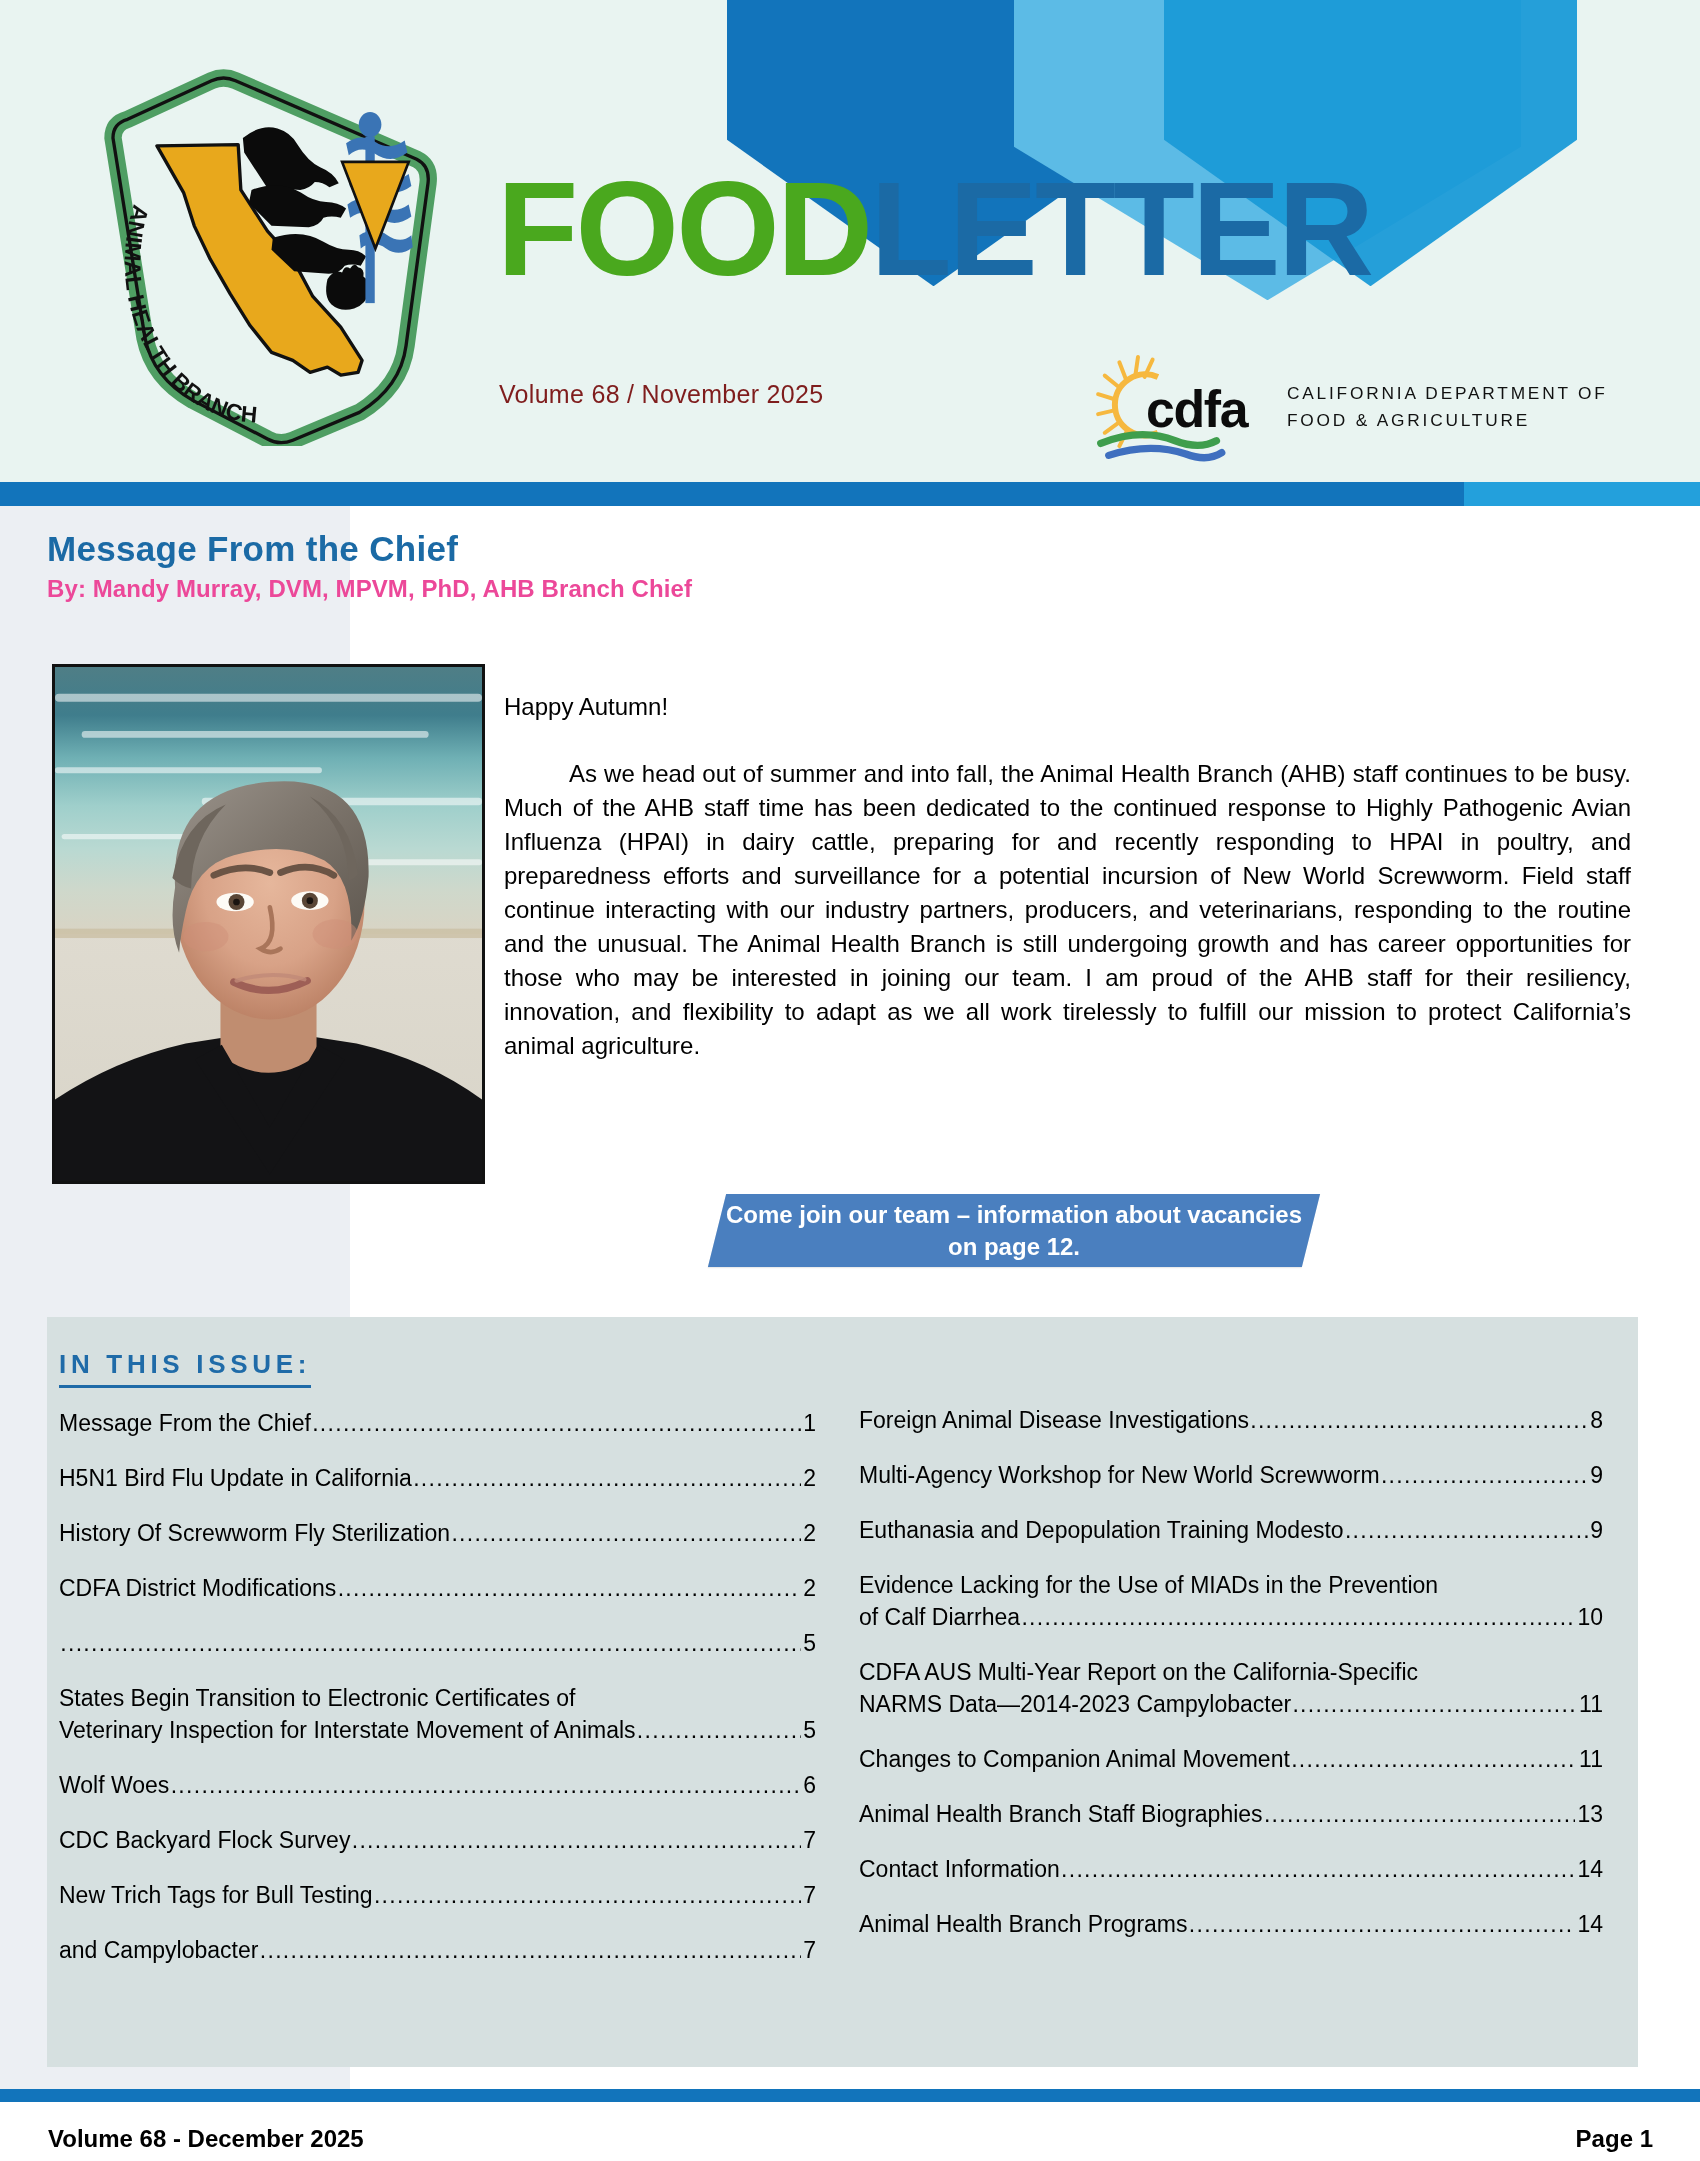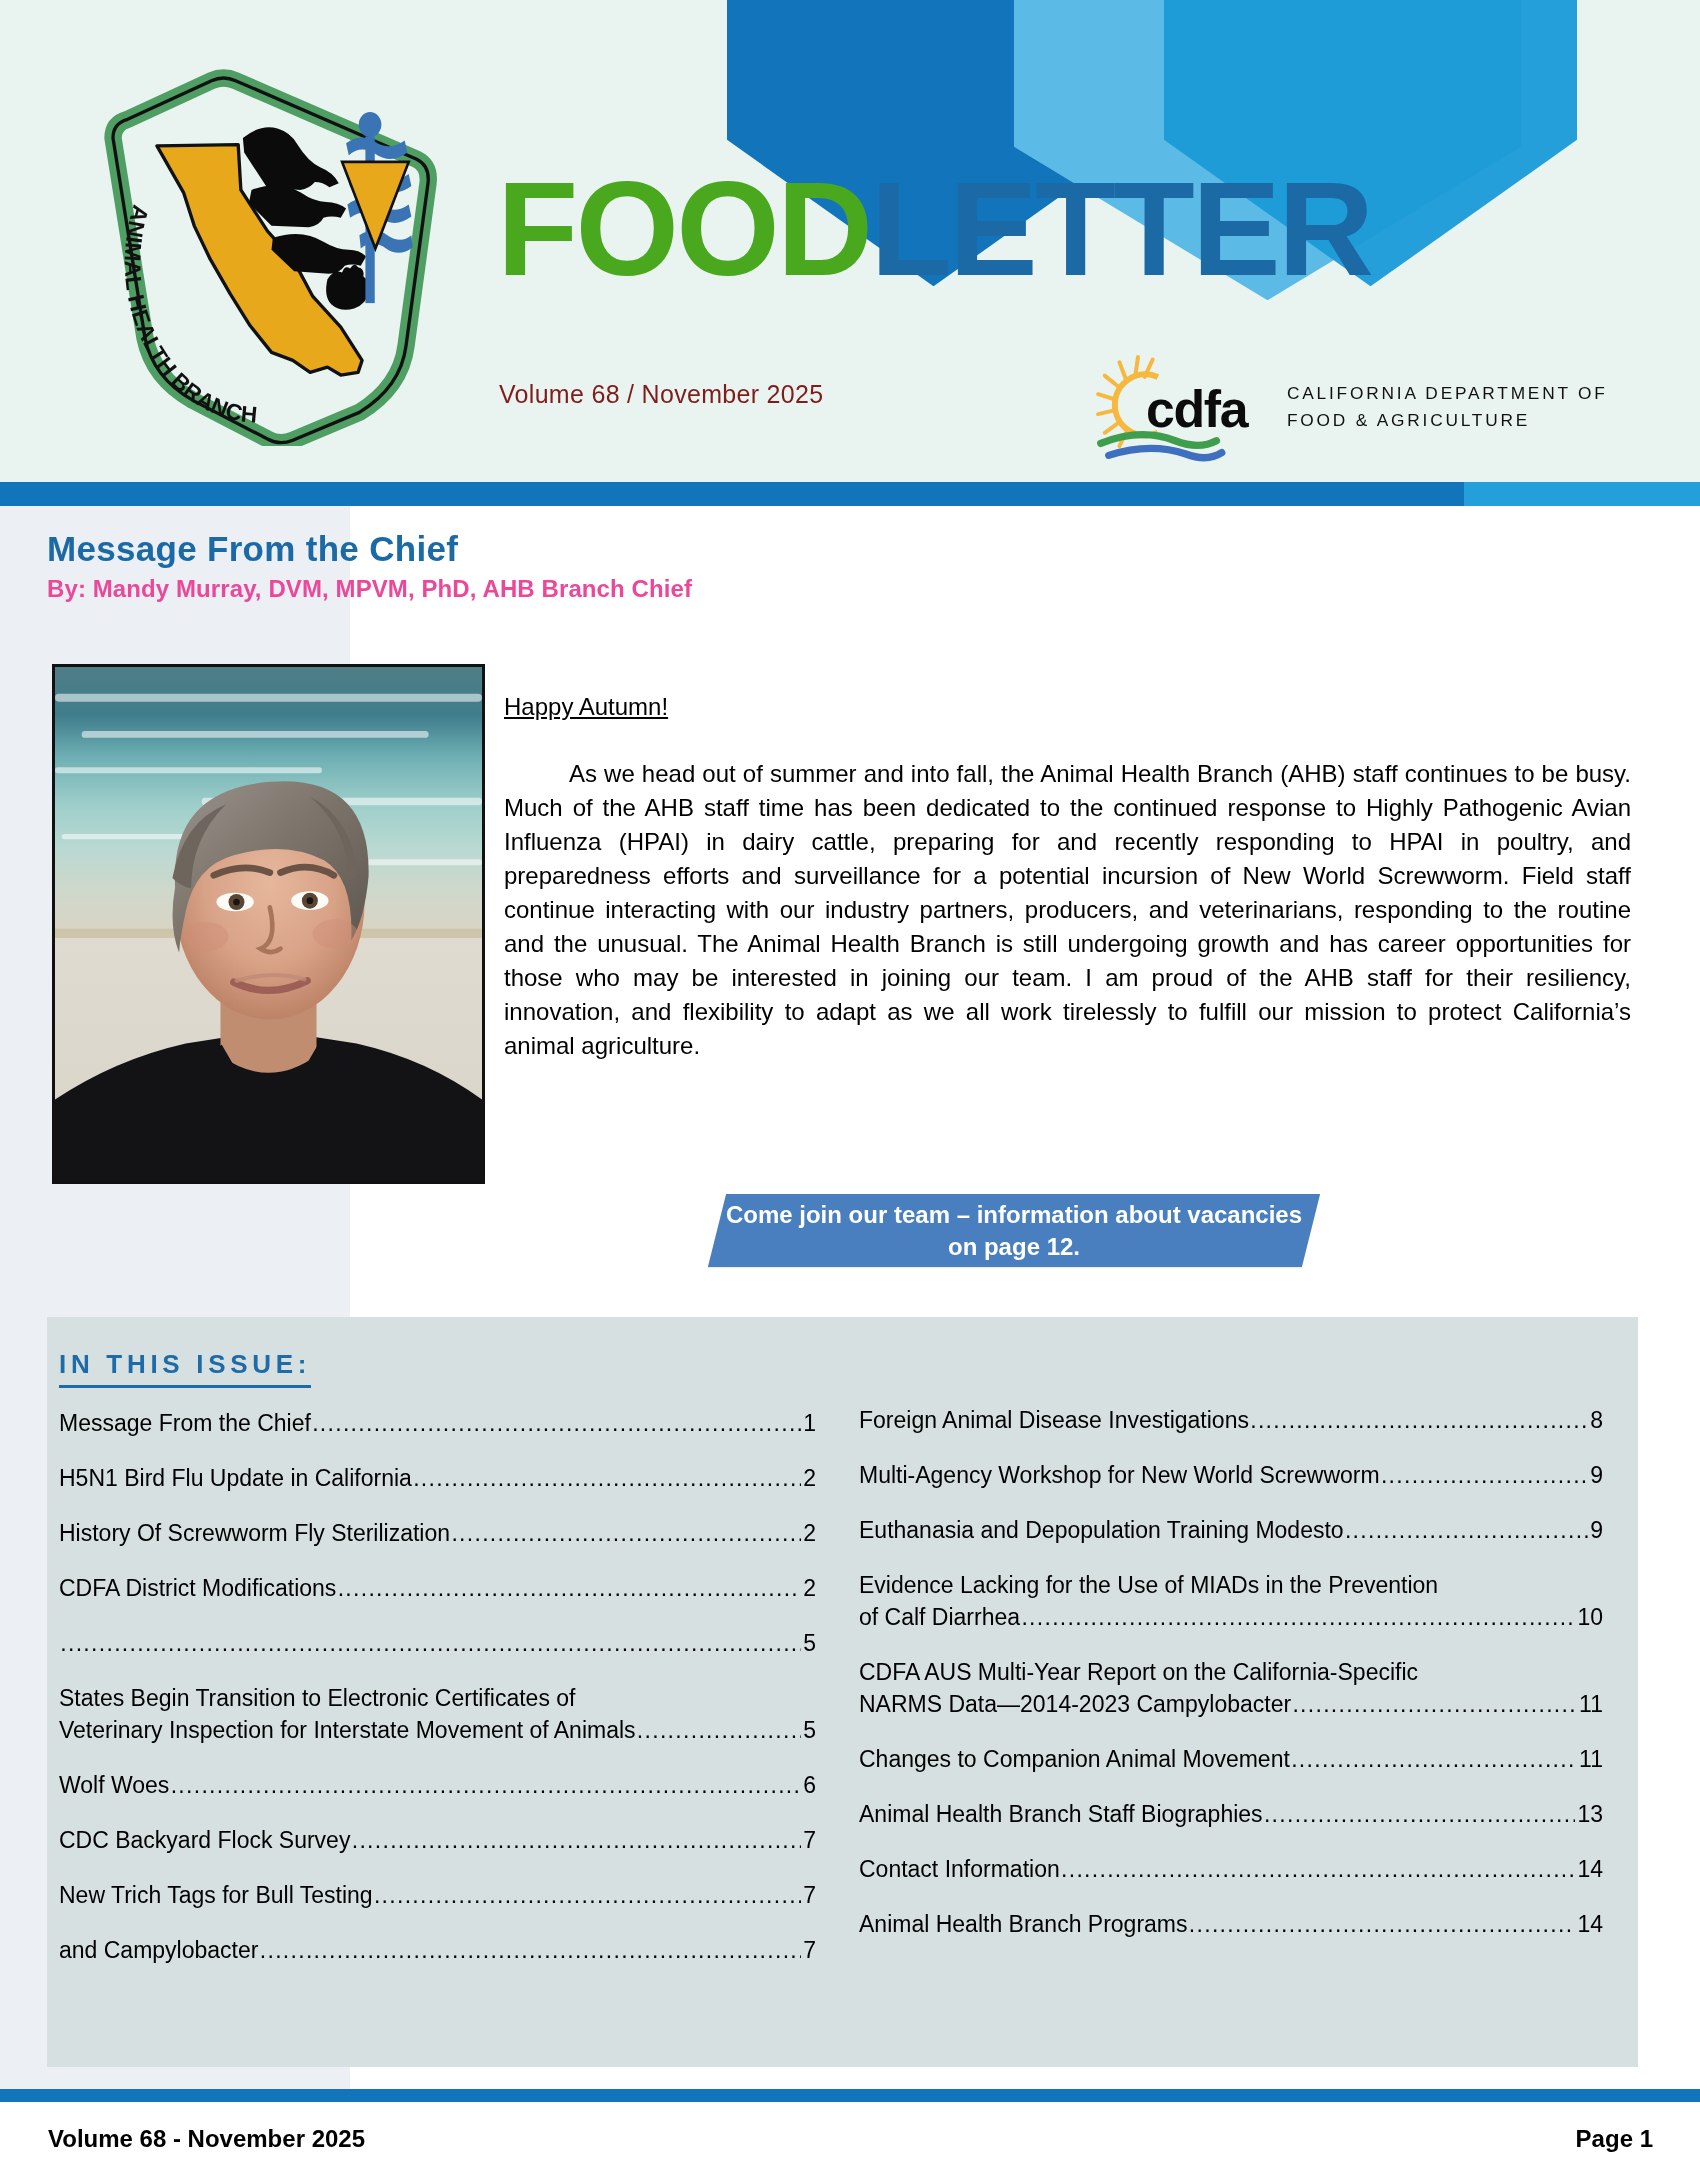--- a/index.html
+++ b/index.html
@@ -130,21 +130,21 @@
 
   
   .chief-copy {
     position: absolute; left: 504px; top: 690px;
     width: 1127px;
     font-size: 24px;
     line-height: 34px;
     color: #000;
     text-align: justify;
   }
-  .chief-copy p.greet { margin-bottom: 33px; text-align: left; text-decoration: underline; }
+  .chief-copy p.greet { margin-bottom: 33px; text-align: left; }
   .chief-copy p.para { text-indent: 65px; }
 
   
   .callout {
     position: absolute; left: 717px; top: 1194px;
     width: 594px; height: 73px;
     background: #4a7fbf;
     transform: skewX(-14deg);
     box-shadow: 0 1.3px 0 rgba(0,0,0,.08);
   }
@@ -503,17 +503,17 @@
         <span class="toc-page">14</span>
       </div>
       <div class="toc-entry">
         <span class="toc-label">Animal Health Branch Programs</span>
         <span class="toc-dots">............................................................................................................................................</span>
         <span class="toc-page">14</span>
       </div>
     </div>
 
   <div class="footer-rule"></div>
-  <div class="footer-left">Volume 68 - November 2025</div>
+  <div class="footer-left">Volume 68 - December 2025</div>
   <div class="footer-right">Page 1</div>
 
 </div>
 
 
 </body></html>

